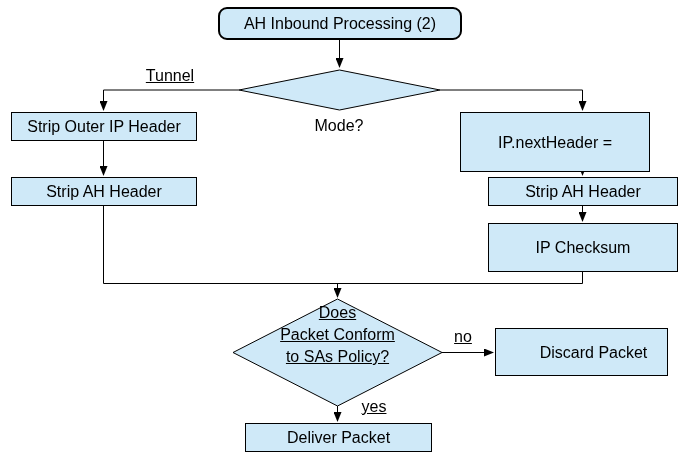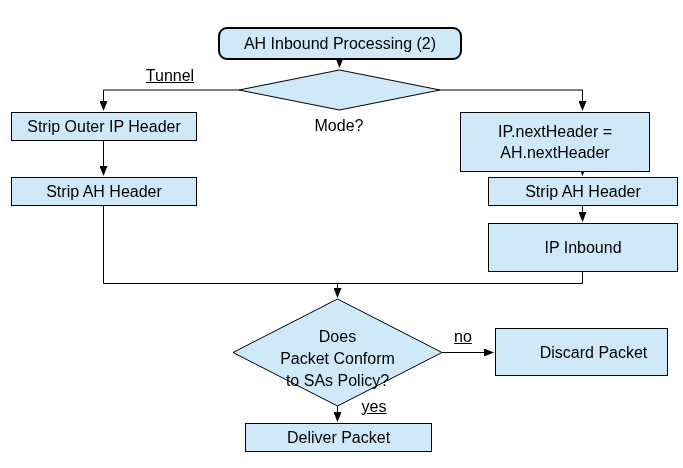--- a/index.html
+++ b/index.html
@@ -79,58 +79,57 @@
     <line x1="103.5" y1="206" x2="103.5" y2="283.5" stroke="#000000" stroke-width="1"></line>
     <line x1="582.5" y1="160" x2="582.5" y2="174.5" stroke="#000000" stroke-width="1" marker-end="url(#ah)"></line>
     <line x1="582.5" y1="206" x2="582.5" y2="220.5" stroke="#000000" stroke-width="1" marker-end="url(#ah)"></line>
     <line x1="582.5" y1="272" x2="582.5" y2="283.5" stroke="#000000" stroke-width="1"></line>
     <line x1="103.5" y1="283.5" x2="582.5" y2="283.5" stroke="#000000" stroke-width="1"></line>
     <line x1="337.5" y1="283.5" x2="337.5" y2="296.5" stroke="#000000" stroke-width="1" marker-end="url(#ah)"></line>
     <line x1="442" y1="352.5" x2="492.5" y2="352.5" stroke="#000000" stroke-width="1" marker-end="url(#ah)"></line>
     <line x1="337.5" y1="406" x2="337.5" y2="420.5" stroke="#000000" stroke-width="1" marker-end="url(#ah)"></line>
   </svg>
 
-  <div class="node terminator" style="left:218px; top:7px; width:244px; height:33px;margin-top:20px;">
+  <div class="node terminator" style="left:218px; top:7px; width:244px; height:33px;">
     <span>AH Inbound Processing (2)</span>
   </div>
 
   <div class="node" style="left:11px; top:112px; width:186px; height:29px;">
     <span>Strip Outer IP Header</span>
   </div>
 
   <div class="node" style="left:11px; top:177px; width:186px; height:29px;">
     <span>Strip AH Header</span>
   </div>
 
   <div class="node" style="left:460px; top:112px; width:190px; height:60px;">
     <span>IP.nextHeader =</span>
-    <span>AH.nextHeader</span>
   </div>
 
   <div class="node" style="left:488px; top:177px; width:190px; height:29px;">
     <span>Strip AH Header</span>
   </div>
 
   <div class="node" style="left:488px; top:223px; width:190px; height:49px;">
-    <span>IP Inbound</span>
+    <span>IP Checksum</span>
   </div>
 
   <div class="node" style="left:495px; top:328px; width:173px; height:48px;padding-left:24px;">
     <span>Discard Packet</span>
   </div>
 
   <div class="node" style="left:245px; top:423px; width:187px; height:29px;">
     <span>Deliver Packet</span>
   </div>
 
   <div class="diamond-label" style="left:289px; top:79px; width:100px;margin-top:36px;">
     <span>Mode?</span>
   </div>
 
-  <div class="diamond-label" style="left:237px; top:326px; width:201px;">
+  <div class="diamond-label" style="left:237px; top:302px; width:201px;text-decoration:underline;">
     <div>Does</div>
     <div>Packet Conform</div>
     <div>to SAs Policy?</div>
   </div>
 
   <div class="edge-label" style="left:130px; top:66px; width:80px;">Tunnel</div>
   <div class="edge-label" style="left:442px; top:327px; width:42px;">no</div>
   <div class="edge-label" style="left:350px; top:397px; width:48px;">yes</div>
 
 </div>

